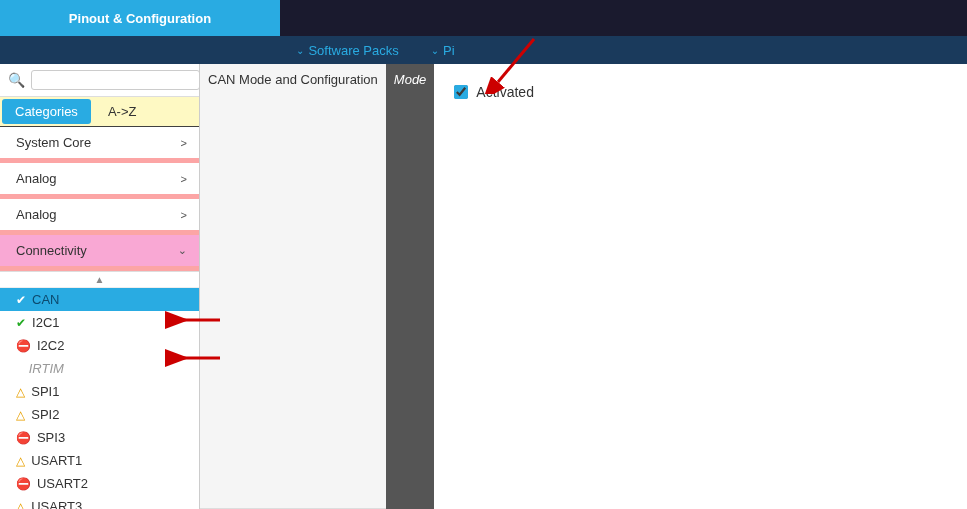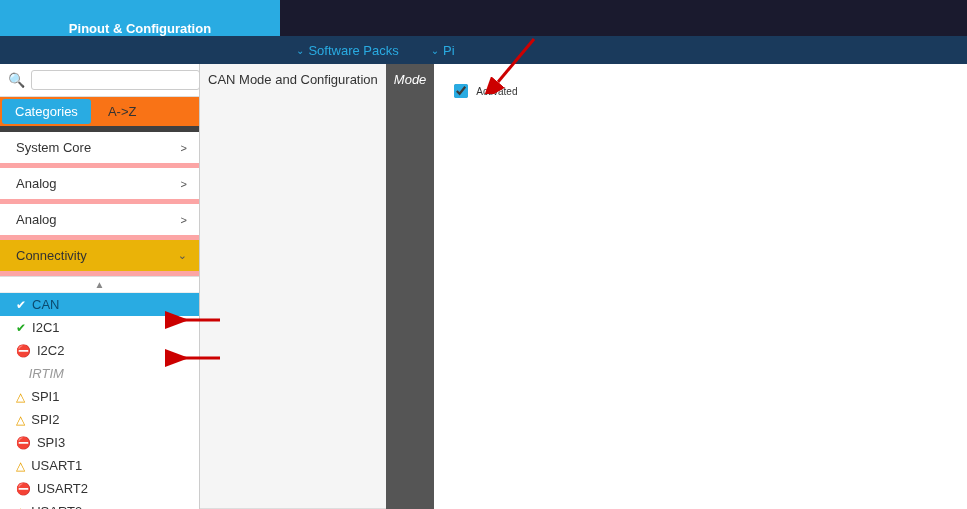--- a/index.html
+++ b/index.html
@@ -6,21 +6,21 @@
     body { width: 967px; height: 509px; overflow: hidden; background: #f0f0f0; }
 
     
     .top-header {
       display: flex;
       height: 36px;
       background: #1a1a2e;
     }
     .header-tab {
       display: flex;
-      align-items: flex-end;
+      align-items: center;
       justify-content: center;
       padding: 0 20px;
       color: #fff;
       font-size: 14px;
       font-weight: bold;
     }
     .header-tab.active-pinout {
       background: #29ABE2;
       flex: 0 0 280px;
     }
@@ -80,22 +80,22 @@
       border: 1px solid #ccc;
       border-radius: 3px;
       padding: 2px 6px;
       font-size: 12px;
       outline: none;
     }
 
     
     .category-tabs {
       display: flex;
-      background: #f97316;
-      border-bottom: 6px solid #404040;
+      background: #fef9c3;
+      border-bottom: 1px solid #404040;
     }
     .cat-tab {
       padding: 4px 12px;
       font-size: 12px;
       cursor: pointer;
       border: 1px solid transparent;
     }
     .cat-tab.active {
       background: #29ABE2;
       color: #fff;
@@ -116,21 +116,21 @@
     .sidebar-item {
       display: flex;
       align-items: center;
       justify-content: space-between;
       padding: 8px 12px 8px 16px;
       cursor: pointer;
       border-bottom: 5px solid #fca5a5;
       color: #333;
     }
     .sidebar-item .chevron { color: #555; font-size: 11px; }
-    .sidebar-item.expanded { background: #eab308; }
+    .sidebar-item.expanded { background: #f9a8d4; }
 
     
     .connectivity-submenu {
       background: #fff;
       border-top: 1px solid #ddd;
     }
     .submenu-scroll {
       display: flex;
       justify-content: center;
       padding: 2px 0;
@@ -197,21 +197,21 @@
       align-items: center;
       gap: 8px;
       position: relative;
     }
     .activated-checkbox {
       width: 14px;
       height: 14px;
       accent-color: #29ABE2;
     }
     .activated-label {
-      font-size: 10px;
+      font-size: 14px;
       color: #333;
     }
 
     
     .annotation-layer {
       position: absolute;
       top: 64px;
       left: 0;
       width: 967px;
       height: calc(509px - 64px);

